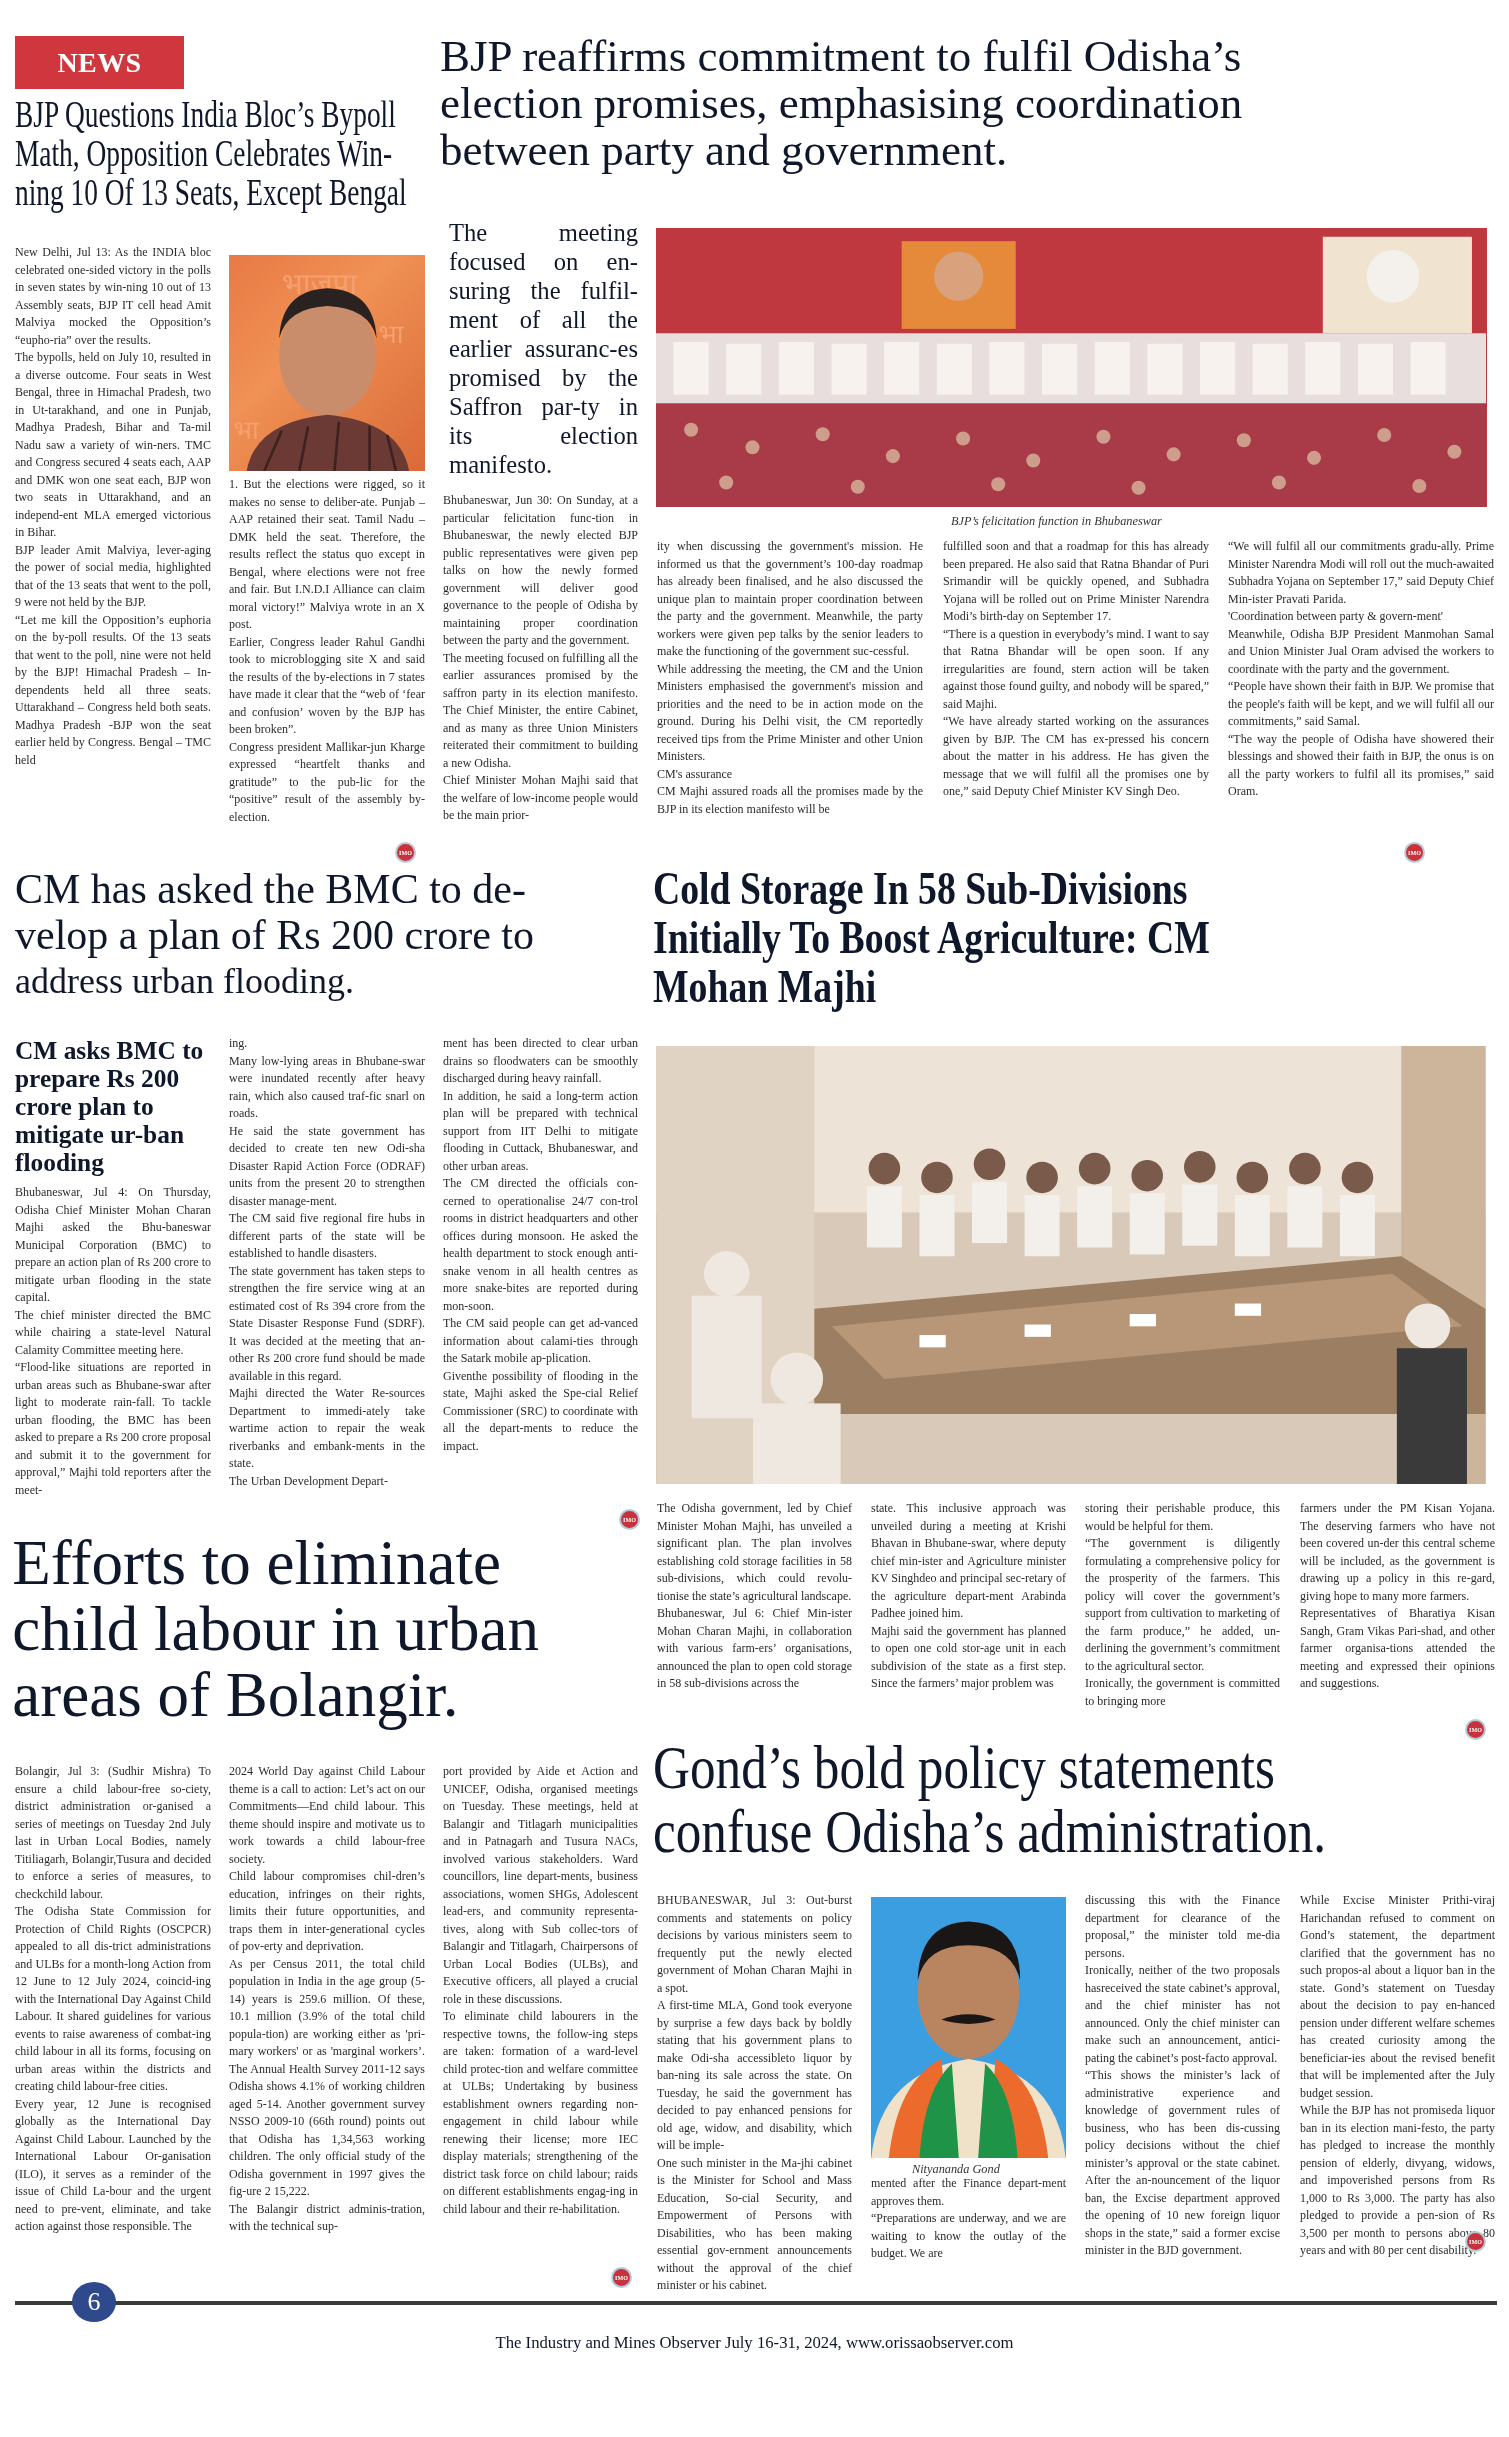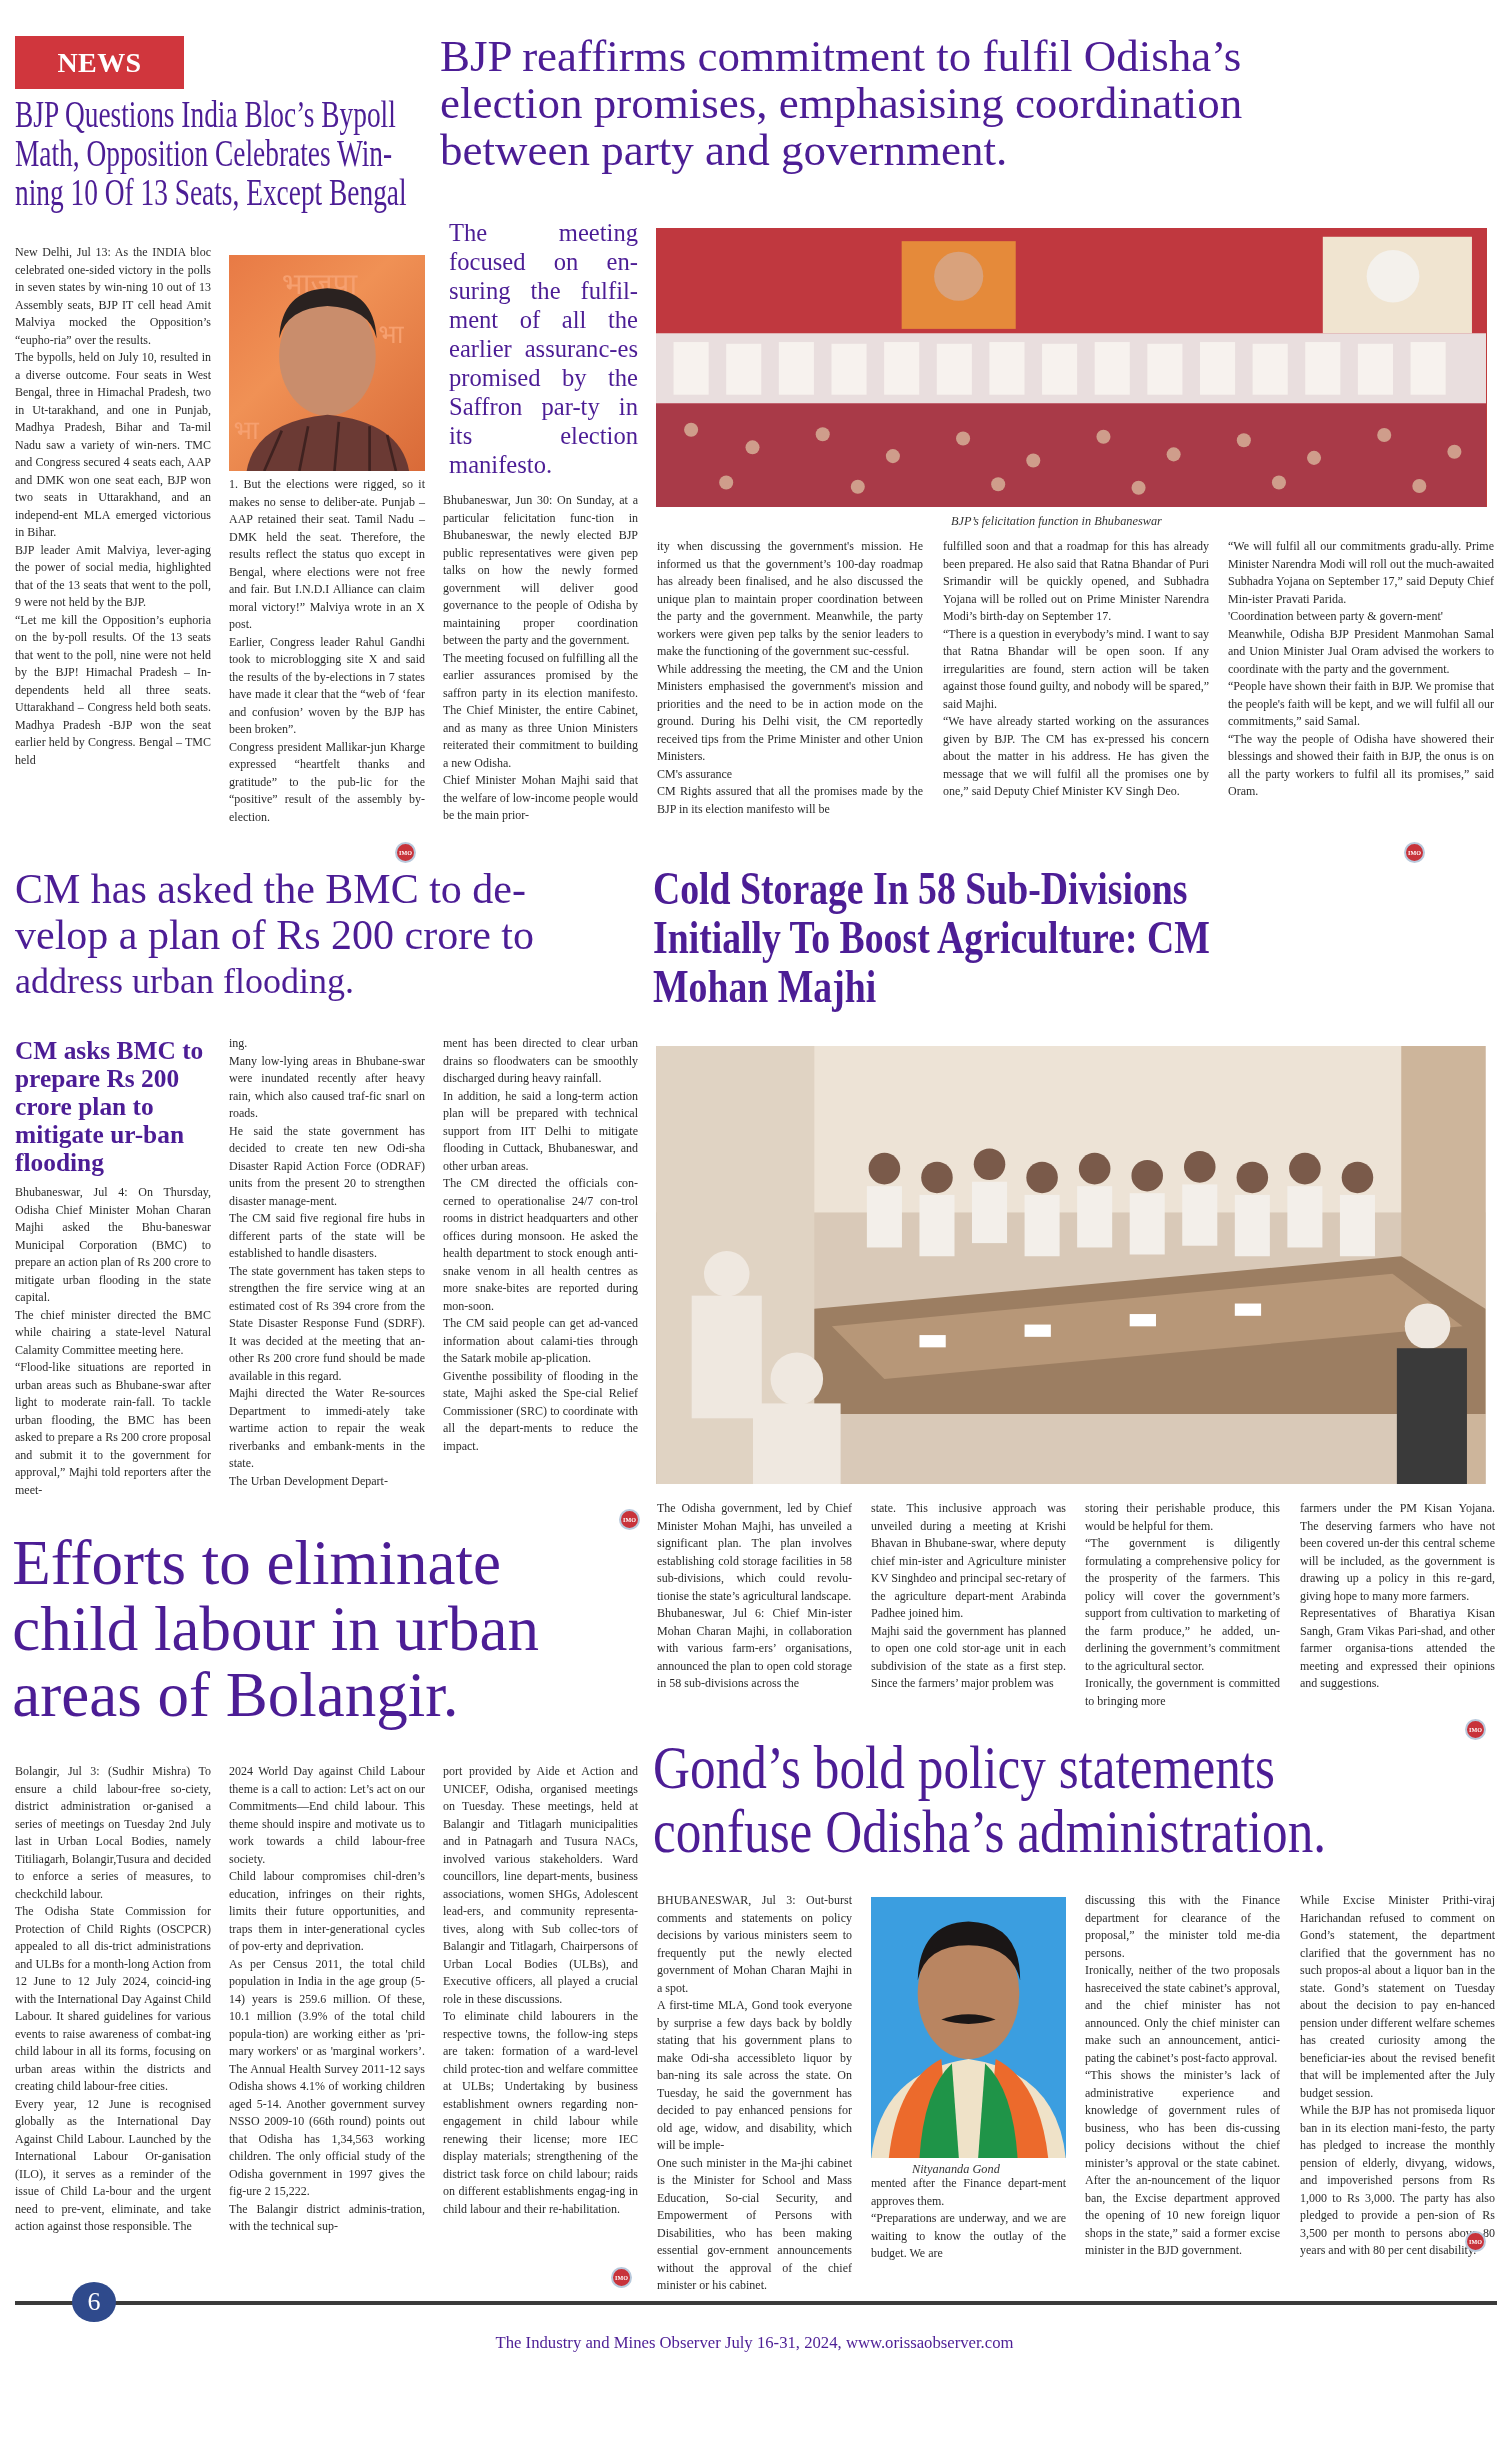--- a/index.html
+++ b/index.html
@@ -2,21 +2,21 @@
 <html style="font-size:14px"><head>
 <meta charset="utf-8">
 <style>
   html,body{margin:0;padding:0;background:#fff;}
   body{width:1509px;height:2438px;position:relative;overflow:hidden;font-family:"Liberation Serif","DejaVu Serif",serif;color:#2b2b2b;}
   .abs{position:absolute;}
   .body-text{font-size:12px;line-height:17.5px;text-align:justify;hyphens:manual;}
   .body-text p{margin:0;}
   .news-badge{left:15px;top:36px;width:169px;height:53px;background:#d0363d;color:#fff;font-weight:bold;font-size:28px;display:flex;align-items:center;justify-content:center;letter-spacing:0.4px;}
   .cond{transform-origin:left top;white-space:nowrap;}
-  .h-serif{font-family:"Liberation Serif",serif;color:#4c1d95;}
+  .h-serif{font-family:"Liberation Serif",serif;color:#0f172a;}
   .photo{overflow:hidden;}
   .imo{width:21px;height:21px;border-radius:50%;background:#c8333b;border:2.6px solid #b8c9dc;box-sizing:border-box;color:#fff;font-size:6.1px;font-weight:bold;display:flex;align-items:center;justify-content:center;}
   .caption{font-style:italic;font-size:12.3px;color:#333;}
   .rule{background:#3a3a3a;}
 </style>
 </head>
 <body>
 
 <div class="abs news-badge">NEWS</div>
 
@@ -112,21 +112,21 @@
 
 <div class="abs body-text" style="left:443px;top:492px;width:195px;">
   <p>Bhubaneswar, Jun 30: On Sunday, at a particular felicitation func-tion in Bhubaneswar, the newly elected BJP public representatives were given pep talks on how the newly formed government will deliver good governance to the people of Odisha by maintaining proper coordination between the party and the government.</p>
   <p>The meeting focused on fulfilling all the earlier assurances promised by the saffron party in its election manifesto. The Chief Minister, the entire Cabinet, and as many as three Union Ministers reiterated their commitment to building a new Odisha.</p>
   <p>Chief Minister Mohan Majhi said that the welfare of low-income people would be the main prior-</p>
 </div>
 <div class="abs body-text" style="left:657px;top:538px;width:266px;">
   <p>ity when discussing the government's mission. He informed us that the government’s 100-day roadmap has already been finalised, and he also discussed the unique plan to maintain proper coordination between the party and the government. Meanwhile, the party workers were given pep talks by the senior leaders to make the functioning of the government suc-cessful.</p>
   <p>While addressing the meeting, the CM and the Union Ministers emphasised the government's mission and priorities and the need to be in action mode on the ground. During his Delhi visit, the CM reportedly received tips from the Prime Minister and other Union Ministers.</p>
   <p>CM's assurance</p>
-  <p>CM Rights assured that all the promises made by the BJP in its election manifesto will be</p>
+  <p>CM Majhi assured roads all the promises made by the BJP in its election manifesto will be</p>
 </div>
 <div class="abs body-text" style="left:943px;top:538px;width:266px;">
   <p>fulfilled soon and that a roadmap for this has already been prepared. He also said that Ratna Bhandar of Puri Srimandir will be quickly opened, and Subhadra Yojana will be rolled out on Prime Minister Narendra Modi’s birth-day on September 17.</p>
   <p>“There is a question in everybody’s mind. I want to say that Ratna Bhandar will be open soon. If any irregularities are found, stern action will be taken against those found guilty, and nobody will be spared,” said Majhi.</p>
   <p>“We have already started working on the assurances given by BJP. The CM has ex-pressed his concern about the matter in his address. He has given the message that we will fulfil all the promises one by one,” said Deputy Chief Minister KV Singh Deo.</p>
 </div>
 <div class="abs body-text" style="left:1228px;top:538px;width:266px;">
   <p>“We will fulfil all our commitments gradu-ally. Prime Minister Narendra Modi will roll out the much-awaited Subhadra Yojana on September 17,” said Deputy Chief Min-ister Pravati Parida.</p>
   <p>'Coordination between party &amp; govern-ment'</p>
   <p>Meanwhile, Odisha BJP President Manmohan Samal and Union Minister Jual Oram advised the workers to coordinate with the party and the government.</p>

